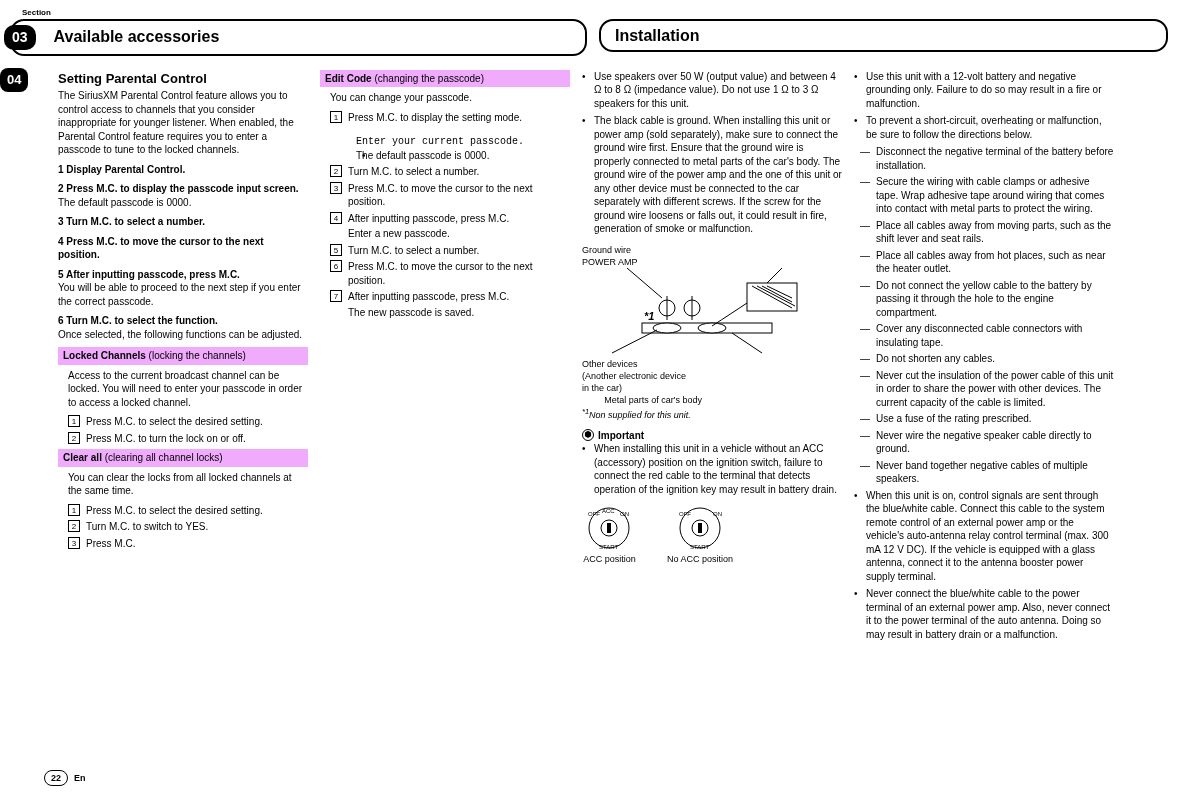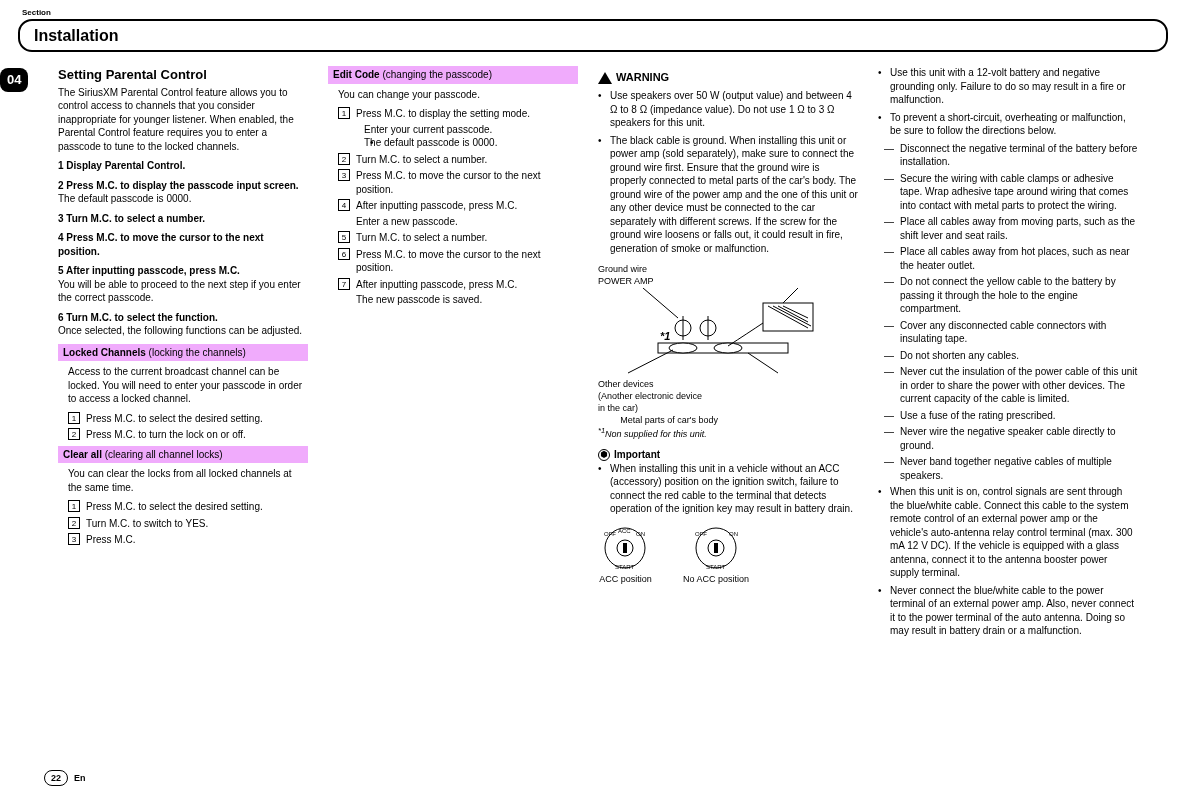--- a/index.html
+++ b/index.html
@@ -42,21 +42,21 @@
     position: absolute;
     left: 0px;
     top: 68px;
     background: #000;
     color: #fff;
     font-weight: bold;
     font-size: 13px;
     border-radius: 8px;
     padding: 3px 7px;
   }
-  .page { display: flex; gap: 20px; margin-top: 14px; padding-left: 44px; }
+  .page { display: flex; gap: 12px; margin-top: 14px; padding-left: 44px; }
   .col { width: 250px; }
   .col-wide { width: 260px; }
   h2.block-title { font-size: 13px; font-weight: bold; margin-bottom: 2px; }
   h2.main-title { font-size: 15px; font-weight: bold; margin-bottom: 6px; }
   p { margin-bottom: 6px; }
   .step { margin-bottom: 6px; }
   .step .head { font-weight: bold; }
   .bar-head {
     background: #f0abfc;
     font-weight: bold;
@@ -120,20 +120,26 @@
     padding: 1px 6px;
     font-weight: bold;
   }
 </style>
 </head>
 <body>
 
 <div class="section-label">Section</div>
 
 <div class="header-row">
+  <div class="header-left">
+    <div class="header-bar">
+      <span class="section-num">03</span>
+      <span class="title">Available accessories</span>
+    </div>
+  </div>
   <div class="header-right">
     <div class="header-bar" style="margin-left: 4px;">
       <span class="title" style="margin-left:0">Installation</span>
     </div>
   </div>
 </div>
 
 <div class="side-tab">04</div>
 
 <div class="page">
@@ -183,40 +189,36 @@
       </ul>
     </div>
   </div>
 
   <div class="col">
     <div class="bar-head" style="margin-top:0"><span>Edit Code</span><span class="light"> (changing the passcode)</span></div>
     <div class="indent">
       <p>You can change your passcode.</p>
       <ul class="ol-boxed">
         <li><span class="bx">1</span><span>Press M.C. to display the setting mode.</span>
-          <div style="padding-left:8px; margin-top:2px;">Enter your current passcode.</div>
+          <div style="padding-left:8px; margin-top:11px;font-family:Liberation Mono, monospace;">Enter your current passcode.</div>
           <span class="sub-bullet" style="padding-left:10px"><span style="margin-left:-2px">The default passcode is 0000.</span></span>
         </li>
         <li><span class="bx">2</span><span>Turn M.C. to select a number.</span></li>
         <li><span class="bx">3</span><span>Press M.C. to move the cursor to the next position.</span></li>
         <li><span class="bx">4</span><span>After inputting passcode, press M.C.</span>
           <div style="margin-top:2px">Enter a new passcode.</div></li>
         <li><span class="bx">5</span><span>Turn M.C. to select a number.</span></li>
         <li><span class="bx">6</span><span>Press M.C. to move the cursor to the next position.</span></li>
         <li><span class="bx">7</span><span>After inputting passcode, press M.C.</span>
           <div style="margin-top:2px">The new passcode is saved.</div></li>
       </ul>
     </div>
   </div>
 
   <div class="col-wide">
-    <div class="warn-head">
-      <span class="tri"></span>
-      <span>WARNING</span>
-    </div>
     <ul class="bulleted">
       <li>Use speakers over 50 W (output value) and between 4 Ω to 8 Ω (impedance value). Do not use 1 Ω to 3 Ω speakers for this unit.</li>
       <li>The black cable is ground. When installing this unit or power amp (sold separately), make sure to connect the ground wire first. Ensure that the ground wire is properly connected to metal parts of the car's body. The ground wire of the power amp and the one of this unit or any other device must be connected to the car separately with different screws. If the screw for the ground wire loosens or falls out, it could result in fire, generation of smoke or malfunction.</li>
     </ul>
 
     <div class="figure">
       <div class="fig-caption-row">
         <span>Ground wire</span>
         <span>POWER AMP</span>
       </div>

